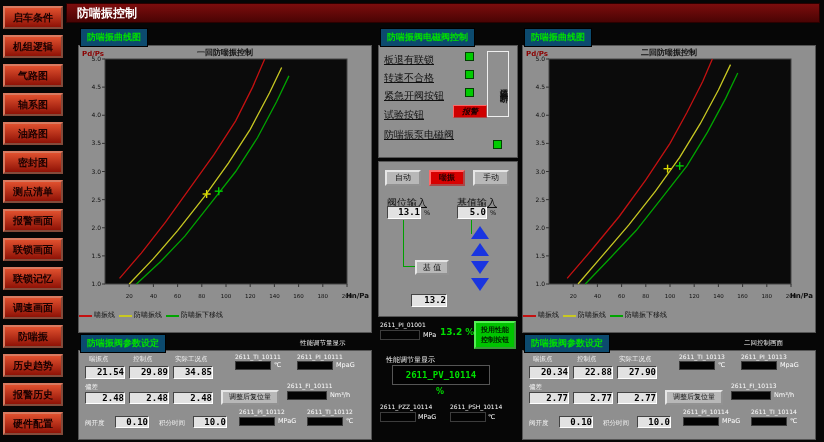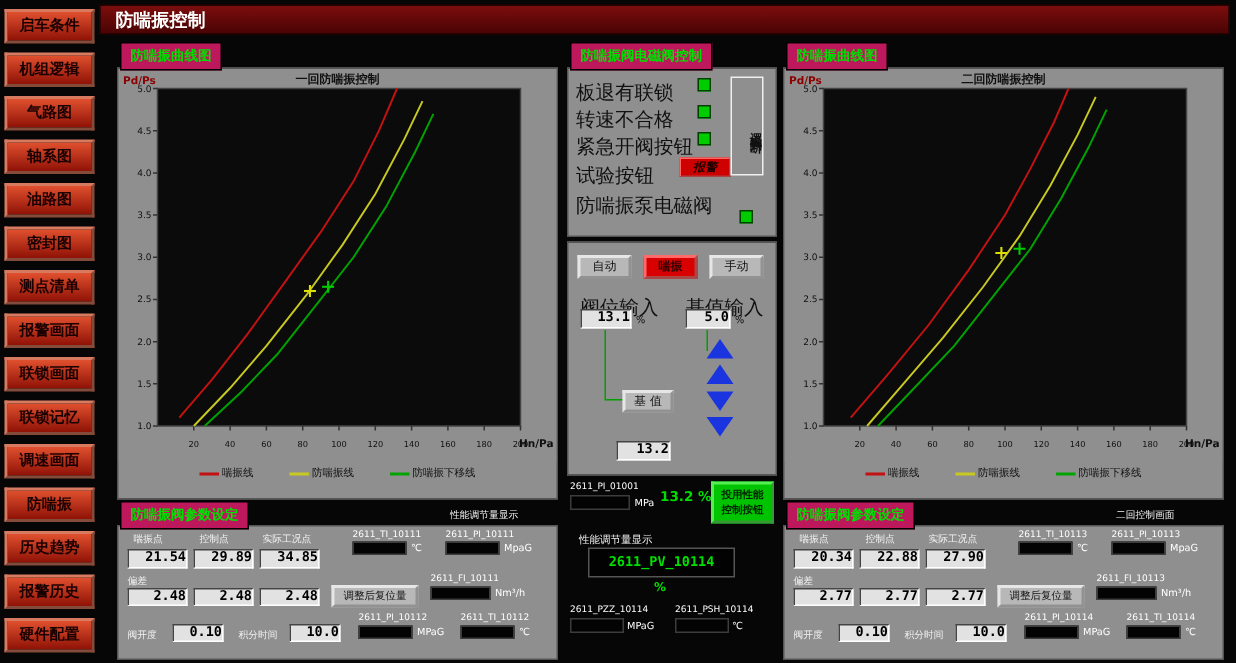--- a/index.html
+++ b/index.html
@@ -1,26 +1,26 @@
 <!DOCTYPE html>
 <html><head>
 <meta charset="utf-8">
 <style>
   * { margin:0; padding:0; box-sizing:border-box; }
   body { background:#000; font-family:"DejaVu Sans",sans-serif; }
   .screen { position:relative; width:824px; height:442px; background:#060606; overflow:hidden; font-family:"DejaVu Sans",sans-serif; }
   .abs { position:absolute; }
   .titlebar { background:linear-gradient(#7c0d0d,#4a0404); color:#fff; font-size:12px; font-weight:bold; line-height:19px; padding-left:10px; border:1px solid #2a0000; }
   .sbtn { position:absolute; left:3px; width:60px; height:23px; background:linear-gradient(#e0502e,#8f1206); border:2px outset #d87a60; color:#1a0000; font-size:10px; font-weight:bold; text-align:center; line-height:19px; cursor:pointer; white-space:nowrap; overflow:hidden; }
-  .strip { position:absolute; background:#be185d; border:1px solid #000; color:#00e000; font-size:9px; font-weight:bold; padding:2px 6px; white-space:nowrap; z-index:3; }
+  .strip { position:absolute; background:#0c4a6e; border:1px solid #000; color:#00e000; font-size:9px; font-weight:bold; padding:2px 6px; white-space:nowrap; z-index:3; }
   .chartbox { position:absolute; background:#8f8f8f; border:1px solid #555; }
-  .legend { position:absolute; left:0; right:0; display:flex; justify-content:center; gap:24px; font-size:7px; color:#101010; align-items:center; }
+  .legend { position:absolute; left:0; right:0; display:flex; justify-content:flex-start; gap:4px; font-size:7px; color:#101010; align-items:center; }
   .lsample { display:inline-block; width:13px; height:2px; margin-right:2px; background:#888; }
   .panelbody { position:absolute; background:#8f8f8f; border:1px solid #555; }
-  .lbl { position:absolute; font-size:13px; color:#101010; white-space:nowrap; }
+  .lbl { position:absolute; font-size:10px; color:#101010; white-space:nowrap;text-decoration:underline; }
   .wlbl { position:absolute; font-size:6.5px; color:#f2f2f2; white-space:nowrap; }
   .tlabel { position:absolute; font-size:6px; color:#fdfdfd; white-space:nowrap; }
   .vbox { position:absolute; background:#e2e2e2; border:1px solid #444; border-bottom-color:#fff; border-right-color:#fff; color:#000; font-size:9px; font-weight:bold; text-align:right; font-family:"DejaVu Sans Mono",monospace; }
   .tbox { position:absolute; background:#030303; border:1px solid #3c3c3c; }
   .unit { position:absolute; font-size:6.5px; color:#ffffff; white-space:nowrap; }
   .gbtn { position:absolute; background:#b8b8b8; border:2px outset #e6e6e6; font-size:8px; color:#111; text-align:center; cursor:pointer; white-space:nowrap; }
   .rbtn { background:#d80000 !important; border:2px outset #ff6a6a !important; color:#2a0000 !important; font-weight:bold; }
   .led { position:absolute; width:9px; height:9px; background:#00cc00; border:1px solid #024002; }
   .alarmbox { position:absolute; background:#cf0000; color:#1c0000; font-size:8px; font-weight:bold; text-align:center; border:1px outset #ff6666; line-height:11px; }
   .logicbox { position:absolute; border:1px solid #efefef; background:#8f8f8f; color:#101010; font-size:8px; font-weight:bold; writing-mode:vertical-rl; text-orientation:upright; text-align:center; padding-top:4px; letter-spacing:2px; }

